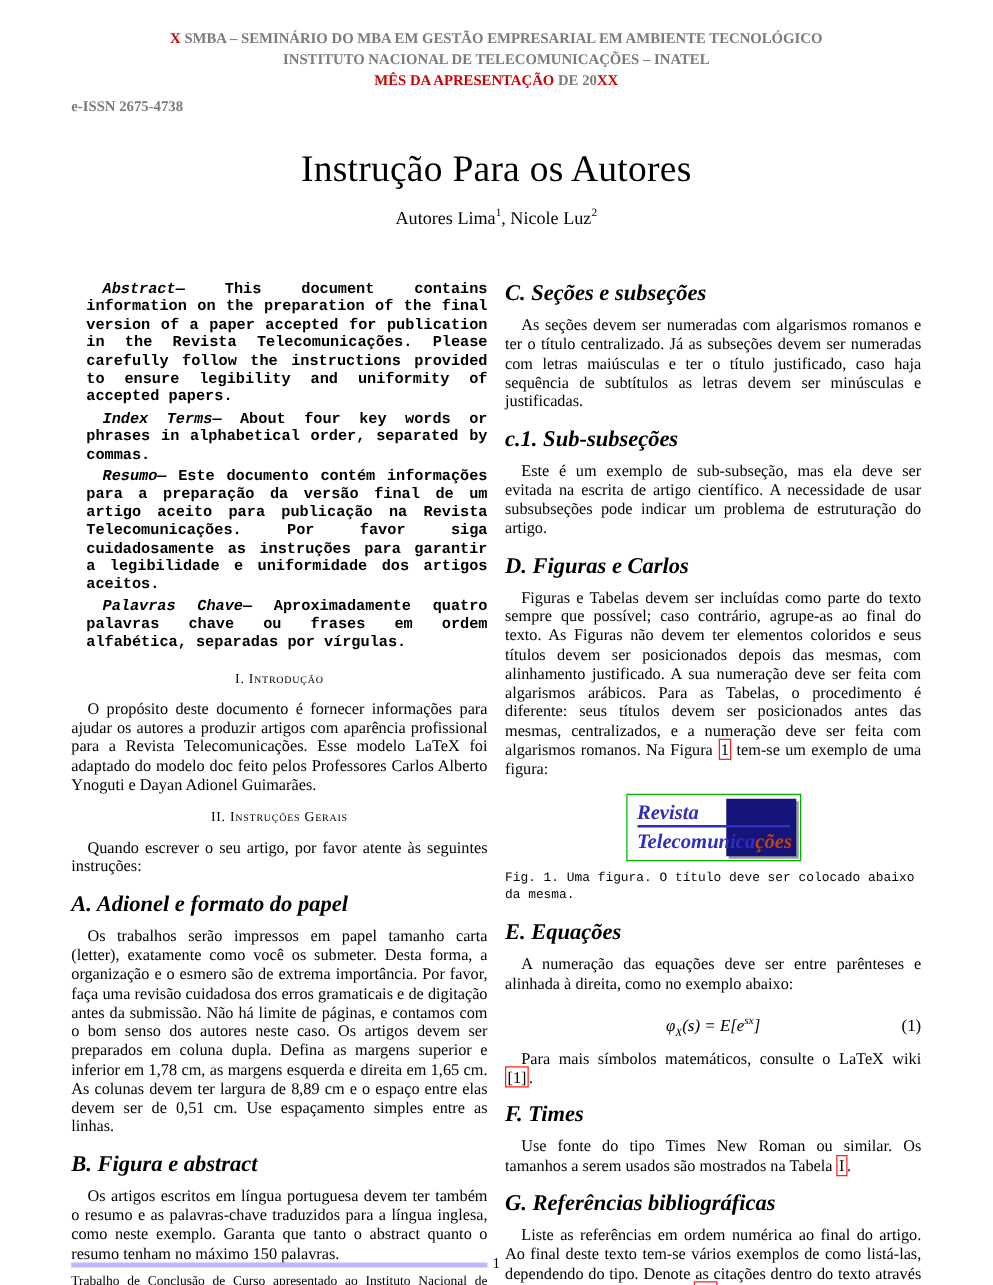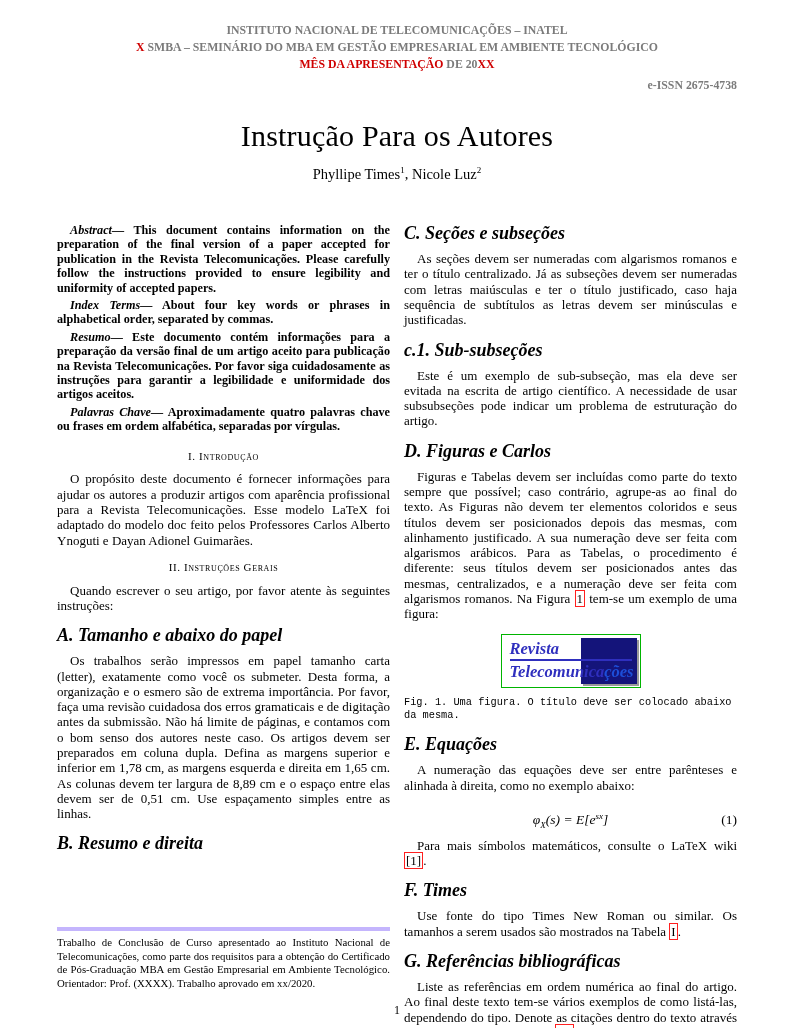--- a/index.html
+++ b/index.html
@@ -13,91 +13,92 @@
   *{margin:0;padding:0;box-sizing:border-box;}
   html,body{background:#ffffff;}
   body{
     width:794px;height:1028px;position:relative;overflow:hidden;
     font-family:"Liberation Serif","DejaVu Serif",serif;color:#000;
   }
   .page{padding:22px 57px 0 57px;height:100%;}
   
   .header{font-size:11.8px;font-weight:bold;text-align:center;color:var(--header-gray);line-height:1.42;}
   .red{color:var(--accent-red);}
-  .issn{text-align:right;margin-top:6px;font-size:11.8px;font-weight:bold;color:var(--header-gray);}
+  .issn{margin-top:6px;font-size:11.8px;font-weight:bold;color:var(--header-gray);}
   
   h1.title{text-align:center;font-size:30px;font-weight:normal;margin-top:26px;letter-spacing:0.2px;}
   .authors{text-align:center;font-size:14.5px;margin-top:12px;}
   .authors sup{font-size:9px;}
   
   .columns{display:flex;gap:14px;margin-top:40px;align-items:flex-start;}
   .col{width:333px;font-size:13px;line-height:1.175;text-align:justify;}
   .col-left{display:flex;flex-direction:column;min-height:768px;}
   .abstract-block{font-weight:bold;font-size:12.2px;line-height:1.18;}
-  .abstract-block p{text-indent:13px;margin:0 0 3px 0;}
+  .abstract-block p{text-indent:13px;margin:0 0 3px 12px;font-family:Liberation Mono, monospace;}
   .lbl{font-style:italic;}
   p.par{text-indent:13px;margin:0;}
   h2.section{font-size:11px;font-weight:normal;font-variant:small-caps;text-align:center;margin:13px 0 9px 0;letter-spacing:0.6px;}
   h3.subsection{font-size:18px;font-style:italic;font-weight:bold;text-align:left;margin:12px 0 7px 0;}
   h3.first{margin-top:0;}
   
   .refbox{border:1px solid var(--link-red);padding:0 1px;line-height:1;cursor:pointer;}
   
   .figure{display:flex;justify-content:center;margin:12px 0 8px 0;}
   .logo{position:relative;border:1px solid var(--figure-green);background:#fff;padding:5px 8px 6px 8px;width:140px;}
   .logo-navy{position:absolute;top:3px;right:3px;bottom:3px;width:56px;background:var(--logo-navy);box-shadow:2px 2px 0 #9a9a9a;}
   .logo-text{position:relative;z-index:1;color:var(--logo-blue);font-style:italic;font-weight:bold;font-size:16.5px;line-height:1.12;}
   .logo-l1{border-bottom:2px solid var(--logo-blue);padding-bottom:1px;margin-bottom:2px;}
-  .logo-white{color:#1d4ed8;margin-top:40px;}
+  .logo-white{color:#c2410c;margin-top:40px;}
   .caption{font-size:10.3px;line-height:1.25;text-align:left;margin:0 0 2px 0;font-family:Liberation Mono, monospace;}
   
   .equation{position:relative;text-align:center;margin:18px 0 7px 0;font-size:13.5px;}
   .eq-body{font-style:italic;}
   .eq-body sub,.eq-body sup{font-size:9px;}
   .eq-tag{position:absolute;right:0;top:1px;}
   
   .footnote{margin-top:auto;border-top:4px solid #c4b5fd;padding-top:5px;font-size:10.8px;line-height:1.28;text-align:justify;}
   
   .pageno{position:absolute;bottom:10px;left:0;right:0;text-align:center;font-size:12px;}
 </style>
 </head>
 <body>
 
 <div class="page">
 
   <div class="header">
+    <div><span class="red">X</span><span> SMBA – SEMINÁRIO DO MBA EM GESTÃO EMPRESARIAL EM AMBIENTE TECNOLÓGICO</span></div>
     <div>INSTITUTO NACIONAL DE TELECOMUNICAÇÕES – INATEL</div>
-    <div><span class="red">X</span><span> SMBA – SEMINÁRIO DO MBA EM GESTÃO EMPRESARIAL EM AMBIENTE TECNOLÓGICO</span></div>
     <div><span class="red">MÊS DA APRESENTAÇÃO</span><span> DE 20</span><span class="red">XX</span></div>
   </div>
   <div class="issn">e-ISSN 2675-4738</div>
 
   <h1 class="title">Instrução Para os Autores</h1>
-  <div class="authors"><span>Phyllipe Times</span><sup>1</sup><span>, </span><span>Nicole Luz</span><sup>2</sup></div>
+  <div class="authors"><span>Autores Lima</span><sup>1</sup><span>, </span><span>Nicole Luz</span><sup>2</sup></div>
 
   <div class="columns">
 
     <div class="col col-left">
       <div class="abstract-block">
         <p><span class="lbl">Abstract—</span><span> This document contains information on the preparation of the final version of a paper accepted for publication in the Revista Telecomunicações. Please carefully follow the instructions provided to ensure legibility and uniformity of accepted papers.</span></p>
         <p><span class="lbl">Index Terms—</span><span> About four key words or phrases in alphabetical order, separated by commas.</span></p>
         <p><span class="lbl">Resumo—</span><span> Este documento contém informações para a preparação da versão final de um artigo aceito para publicação na Revista Telecomunicações. Por favor siga cuidadosamente as instruções para garantir a legibilidade e uniformidade dos artigos aceitos.</span></p>
         <p><span class="lbl">Palavras Chave—</span><span> Aproximadamente quatro palavras chave ou frases em ordem alfabética, separadas por vírgulas.</span></p>
       </div>
 
       <h2 class="section">I. Introdução</h2>
       <p class="par">O propósito deste documento é fornecer informações para ajudar os autores a produzir artigos com aparência profissional para a Revista Telecomunicações. Esse modelo LaTeX foi adaptado do modelo doc feito pelos Professores Carlos Alberto Ynoguti e Dayan Adionel Guimarães.</p>
 
       <h2 class="section">II. Instruções Gerais</h2>
       <p class="par">Quando escrever o seu artigo, por favor atente às seguintes instruções:</p>
 
-      <h3 class="subsection">A. Tamanho e abaixo do papel</h3>
+      <h3 class="subsection">A. Adionel e formato do papel</h3>
       <p class="par">Os trabalhos serão impressos em papel tamanho carta (letter), exatamente como você os submeter. Desta forma, a organização e o esmero são de extrema importância. Por favor, faça uma revisão cuidadosa dos erros gramaticais e de digitação antes da submissão. Não há limite de páginas, e contamos com o bom senso dos autores neste caso. Os artigos devem ser preparados em coluna dupla. Defina as margens superior e inferior em 1,78 cm, as margens esquerda e direita em 1,65 cm. As colunas devem ter largura de 8,89 cm e o espaço entre elas devem ser de 0,51 cm. Use espaçamento simples entre as linhas.</p>
 
-      <h3 class="subsection">B. Resumo e direita</h3>
+      <h3 class="subsection">B. Figura e abstract</h3>
+      <p class="par">Os artigos escritos em língua portuguesa devem ter também o resumo e as palavras-chave traduzidos para a língua inglesa, como neste exemplo. Garanta que tanto o abstract quanto o resumo tenham no máximo 150 palavras.</p>
 
       <div class="footnote">Trabalho de Conclusão de Curso apresentado ao Instituto Nacional de Telecomunicações, como parte dos requisitos para a obtenção do Certificado de Pós-Graduação MBA em Gestão Empresarial em Ambiente Tecnológico. Orientador: Prof. (XXXX). Trabalho aprovado em xx/2020.</div>
     </div>
 
     <div class="col">
       <h3 class="subsection first">C. Seções e subseções</h3>
       <p class="par">As seções devem ser numeradas com algarismos romanos e ter o título centralizado. Já as subseções devem ser numeradas com letras maiúsculas e ter o título justificado, caso haja sequência de subtítulos as letras devem ser minúsculas e justificadas.</p>
 
       <h3 class="subsection">c.1. Sub-subseções</h3>
       <p class="par">Este é um exemplo de sub-subseção, mas ela deve ser evitada na escrita de artigo científico. A necessidade de usar subsubseções pode indicar um problema de estruturação do artigo.</p>

